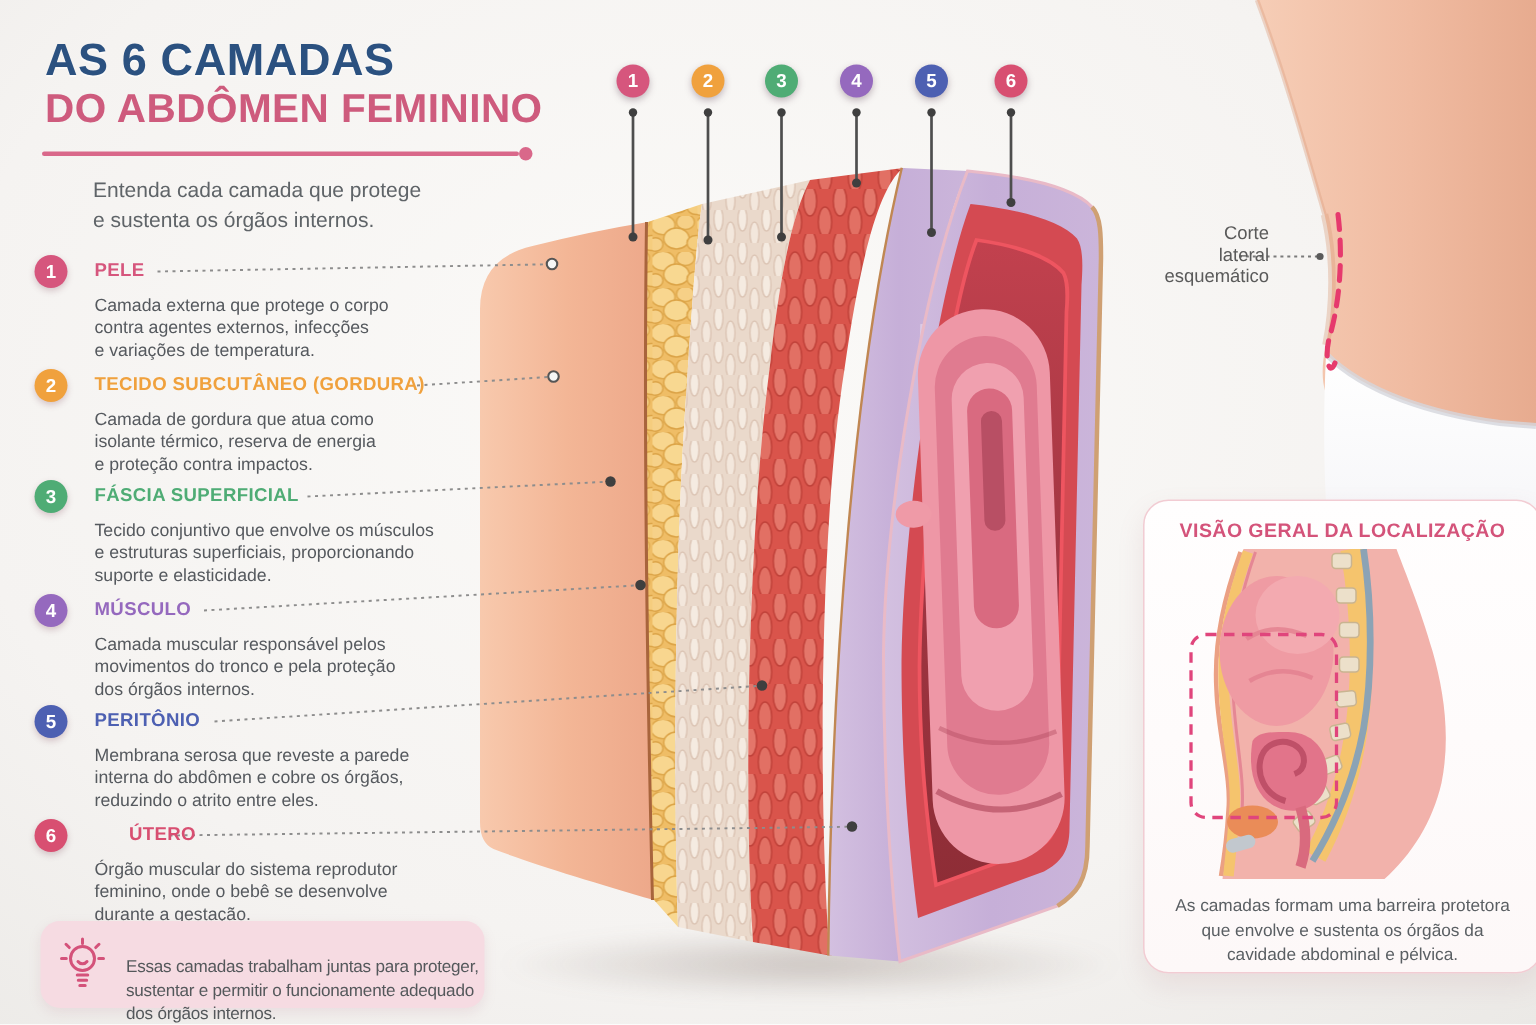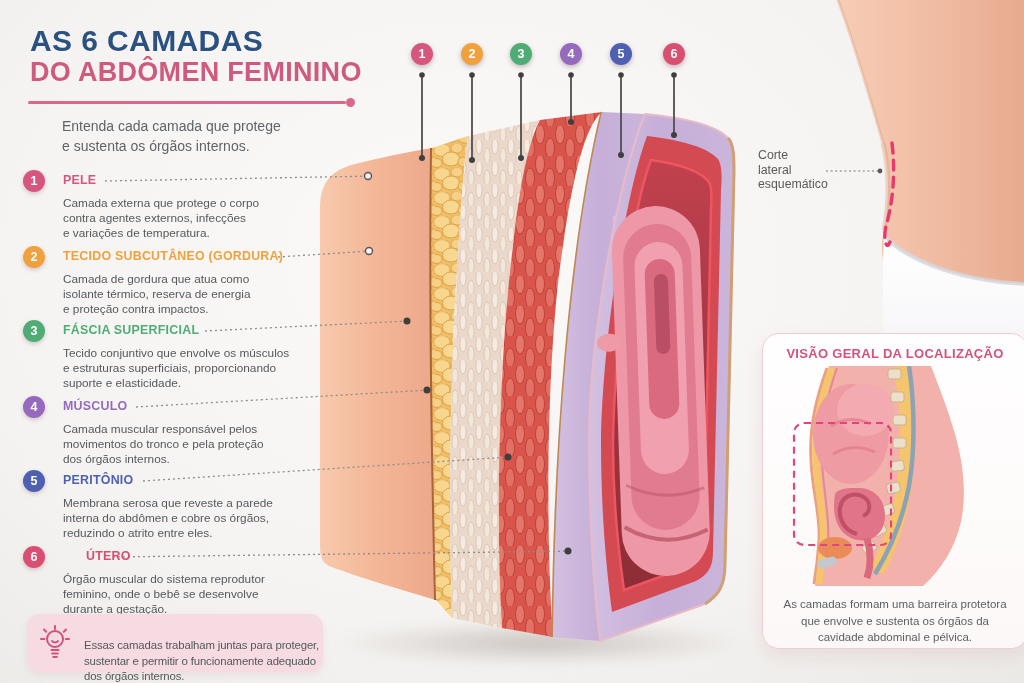--- a/index.html
+++ b/index.html
@@ -24,21 +24,21 @@
   .item-heading{position:absolute;left:40px;top:3px;font-size:12.4px;font-weight:bold;letter-spacing:.25px;white-space:nowrap;text-align:center;}
   .item-desc{position:absolute;left:40px;top:26px;font-size:11.8px;line-height:15px;color:#55595e;}
   
   .marker{width:22px;height:22px;border-radius:50%;color:#fff;font-size:12.5px;font-weight:bold;
     text-align:center;line-height:22px;box-shadow:0 2px 5px rgba(90,60,80,.35);}
   
   .note-box{left:27px;top:614px;width:296px;height:58px;background:#f6dbe2;border-radius:13px;
     box-shadow:0 3px 8px rgba(190,130,150,.15);}
   .note-text{left:84px;top:638px;font-size:11.4px;letter-spacing:-.15px;line-height:15.5px;color:#54585b;}
   
-  .side-label{left:758px;top:148px;width:88px;text-align:left;font-size:12.3px;line-height:14.5px;color:#5a5a5a;}
+  .side-label{left:758px;top:148px;width:88px;text-align:right;font-size:12.3px;line-height:14.5px;color:#5a5a5a;}
   
   .panel{left:762px;top:333px;width:244px;height:314px;background:linear-gradient(#fffefe,#fdf8f8);
     border:1.5px solid #f2ccd3;border-radius:17px;box-shadow:0 8px 18px rgba(180,120,130,.14);padding-left:20px;}
   .panel-title{left:0;top:12px;width:100%;text-align:center;font-size:13px;font-weight:bold;letter-spacing:.3px;color:#d4537a;}
   .panel-caption{left:0;top:262px;width:100%;text-align:center;font-size:11.5px;line-height:16.5px;color:#5a5f63;}
   .block-shadow{left:330px;top:620px;width:420px;height:46px;border-radius:50%;
     background:radial-gradient(ellipse at center, rgba(95,75,65,.28) 0%, rgba(95,75,65,0) 70%);
     filter:blur(6px);}
 </style>
 </head>

